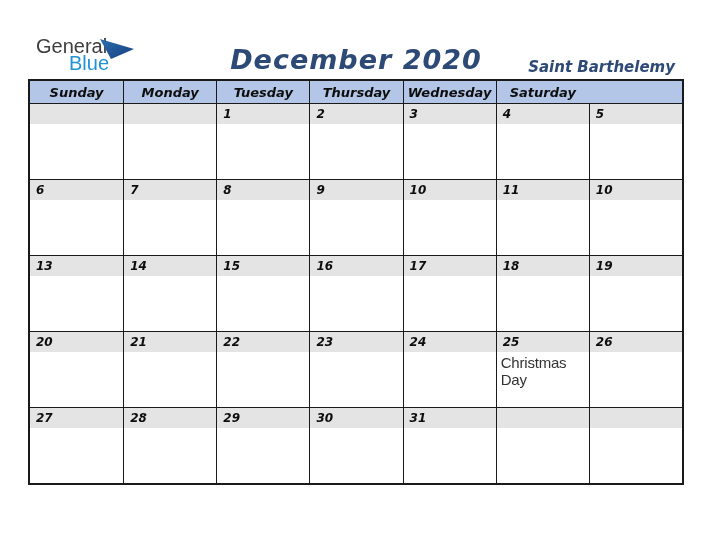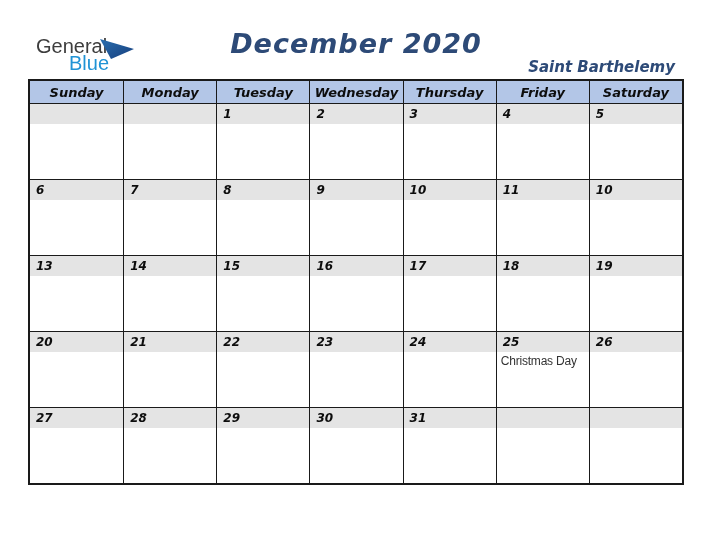--- a/index.html
+++ b/index.html
@@ -15,21 +15,21 @@
     font-size: 20px; color: #3d3d3d; letter-spacing: 0px; line-height: 20px;
   }
   .logo-blue {
     font-family: "Liberation Sans", sans-serif;
     position: absolute; left: 33px; top: 17px;
     font-size: 20px; color: #2093d5; line-height: 20px;
   }
   .logo-flag { position: absolute; left: 64px; top: 1px; }
 
   .page-title {
-    position: absolute; top: 28px; left: 0; width: 712px;
+    position: absolute; top: 44px; left: 0; width: 712px;
     text-align: center;
     font-size: 27px; font-weight: bold; font-style: italic;
     color: #2d4a77; letter-spacing: 1px;
   }
   .page-location {
     position: absolute; top: 50px; right: 37px;
     font-size: 15px; font-weight: bold; font-style: italic;
     color: #2d4a77;
     margin-top: 8px;
   }
@@ -61,21 +61,21 @@
     height: 20px; background: #e4e4e4; flex: 0 0 20px;
     display: flex; align-items: center;
   }
   .num {
     font-size: 12px; font-weight: bold; font-style: italic; color: #0d0d0d;
     padding-left: 6px;
   }
   .cell-body { flex: 1 1 auto; background: #ffffff; }
   .event {
     font-family: "Liberation Sans", sans-serif;
-    font-size: 12px; color: #333333;
+    font-size: 15px; color: #333333;
     padding: 2px 0 0 4px; letter-spacing: -0.2px;
   }
 </style>
 </head>
 <body>
 
 <div class="top-banner">
   <div class="logo">
     <span class="logo-general">General</span>
     <span class="logo-flag">
@@ -94,23 +94,22 @@
 
   <div class="page-title">December 2020</div>
   <div class="page-location">Saint Barthelemy</div>
 </div>
 
 <div class="calendar">
   <div class="weekday-row">
     <div class="weekday">Sunday</div>
     <div class="weekday">Monday</div>
     <div class="weekday">Tuesday</div>
+    <div class="weekday">Thursday</div>
     <div class="weekday">Wednesday</div>
-    <div class="weekday">Thursday</div>
-    <div class="weekday">Friday</div>
     <div class="weekday">Saturday</div>
   </div>
 
   <div class="week-row">
     <div class="cell">
         <div class="strip">
           <span class="num"></span>
         </div>
         <div class="cell-body"></div>
       </div>

